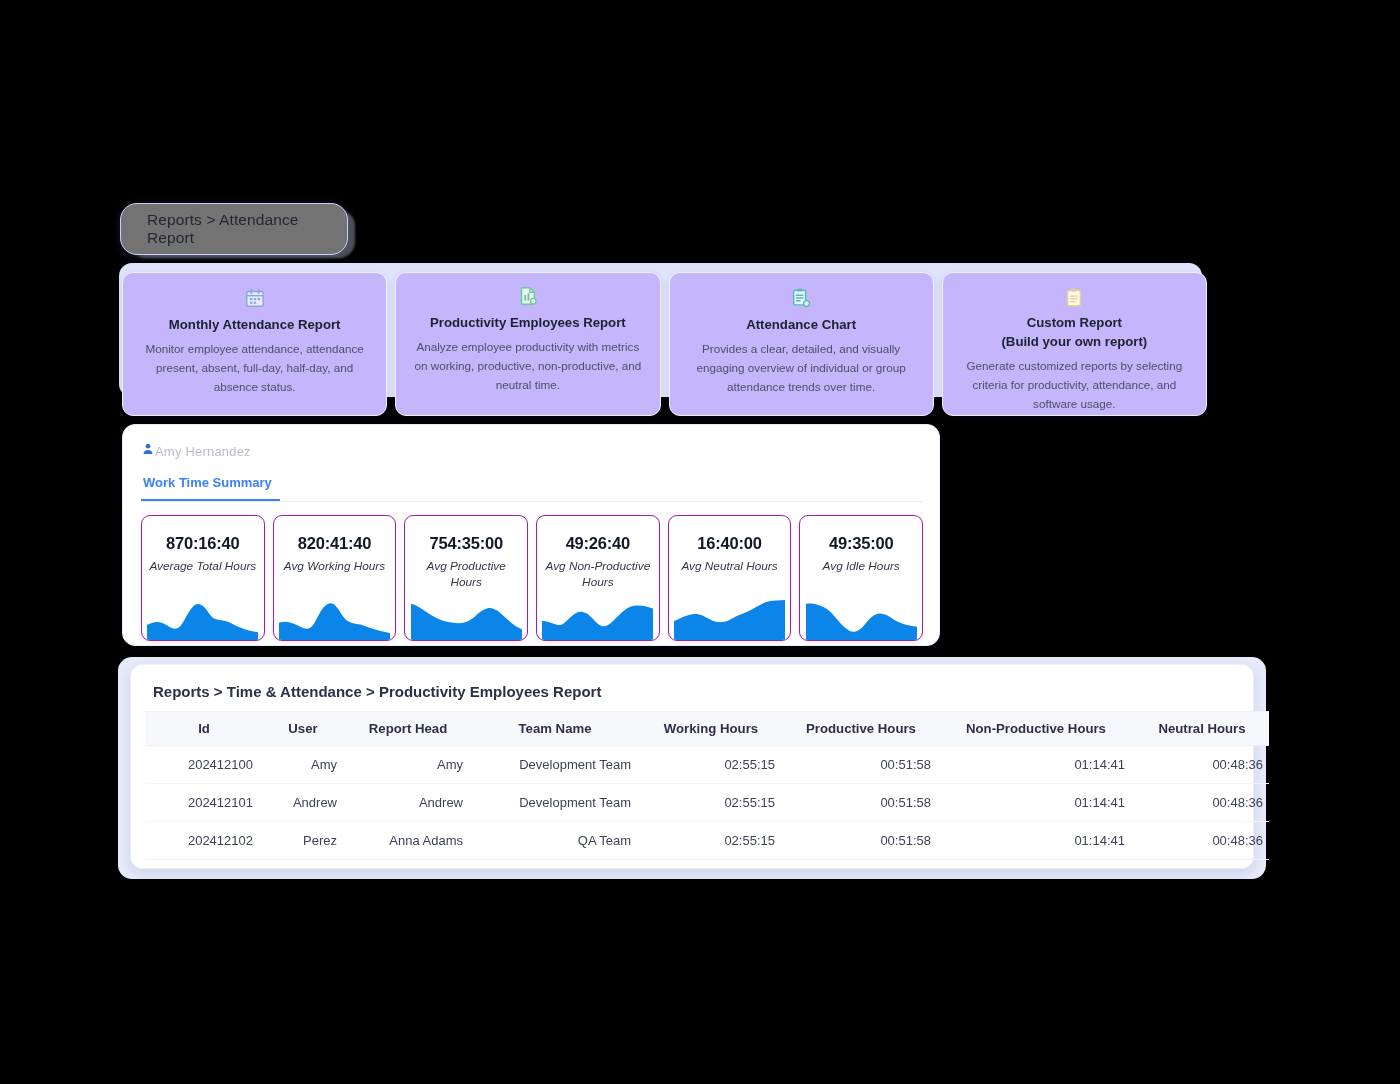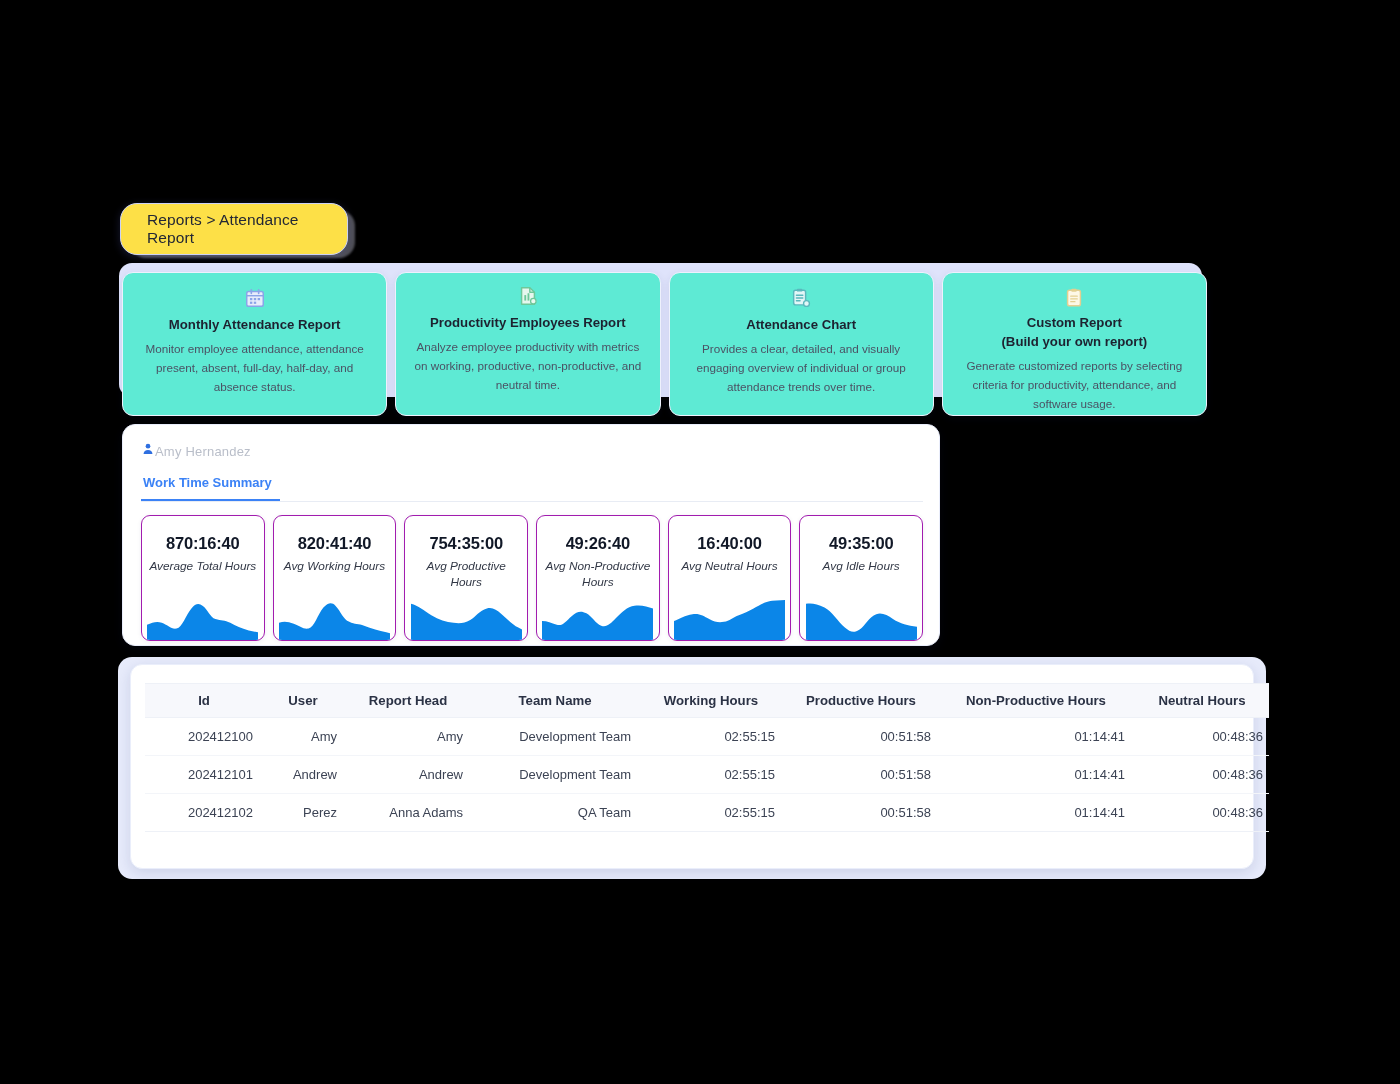--- a/index.html
+++ b/index.html
@@ -18,21 +18,21 @@
   }
   .crumb-shadow {
     position: absolute; left: 10px; top: 7px;
     width: 225px; height: 48px;
     background: #8f8f99; border-radius: 16px; opacity: .55;
     filter: blur(1px);
   }
   .crumb-pill {
     position: absolute; left: 0; top: 0;
     width: 228px; height: 52px;
-    background: #fde047;
+    background: #737373;
     border: 1.5px solid #ccd2f5;
     border-radius: 17px;
     display: flex; align-items: center; padding-left: 26px;
     box-shadow: 0 2px 8px rgba(90,100,200,.25);
   }
   .crumb-pill span {
     font-size: 15.5px; color: #232734; letter-spacing: .1px;
   }
 
   
@@ -40,21 +40,21 @@
     position: absolute; left: 119px; top: 263px;
     width: 1083px; height: 134px;
     background: #dfe3fb; border-radius: 13px;
   }
   .cards-row {
     position: absolute; left: 122px; top: 272px;
     width: 1085px; height: 148px;
     display: flex; gap: 8px;
   }
   .rcard {
-    background: #5eead4;
+    background: #c4b5fd;
     border: 1px solid #eef1fd;
     border-radius: 11px;
     width: 268px; height: 144px;
     padding: 14px 16px 1px;
     text-align: center;
     box-shadow: 0 3px 9px rgba(30,40,110,.10);
     display: flex; flex-direction: column; align-items: center;
   }
   .rcard .ic { height: 24px; margin-bottom: 4px; }
   .rcard .ic svg { display: block; }
@@ -304,20 +304,21 @@
             <path d="M0,6 C6,5 12,6 20,10 C28,14 34,24 42,31 C48,36 52,37 58,33 C64,29 68,20 76,17 C82,15 88,18 94,22 C102,27 110,29 120,30 L120,44 L0,44 Z" fill="#0b86e8"></path>
           </svg>
         </div>
       </div>
 
     </div>
   </div>
 
   <div class="tbl-shadowlayer"></div>
   <div class="tbl-card">
+    <div class="tbl-title">Reports &gt; Time &amp; Attendance &gt; Productivity Employees Report</div>
     <table>
       <thead>
         <tr>
           <th class="c-id">Id</th>
           <th class="c-user">User</th>
           <th class="c-head">Report Head</th>
           <th class="c-team">Team Name</th>
           <th class="c-wh">Working Hours</th>
           <th class="c-ph">Productive Hours</th>
           <th class="c-np">Non-Productive Hours</th>

